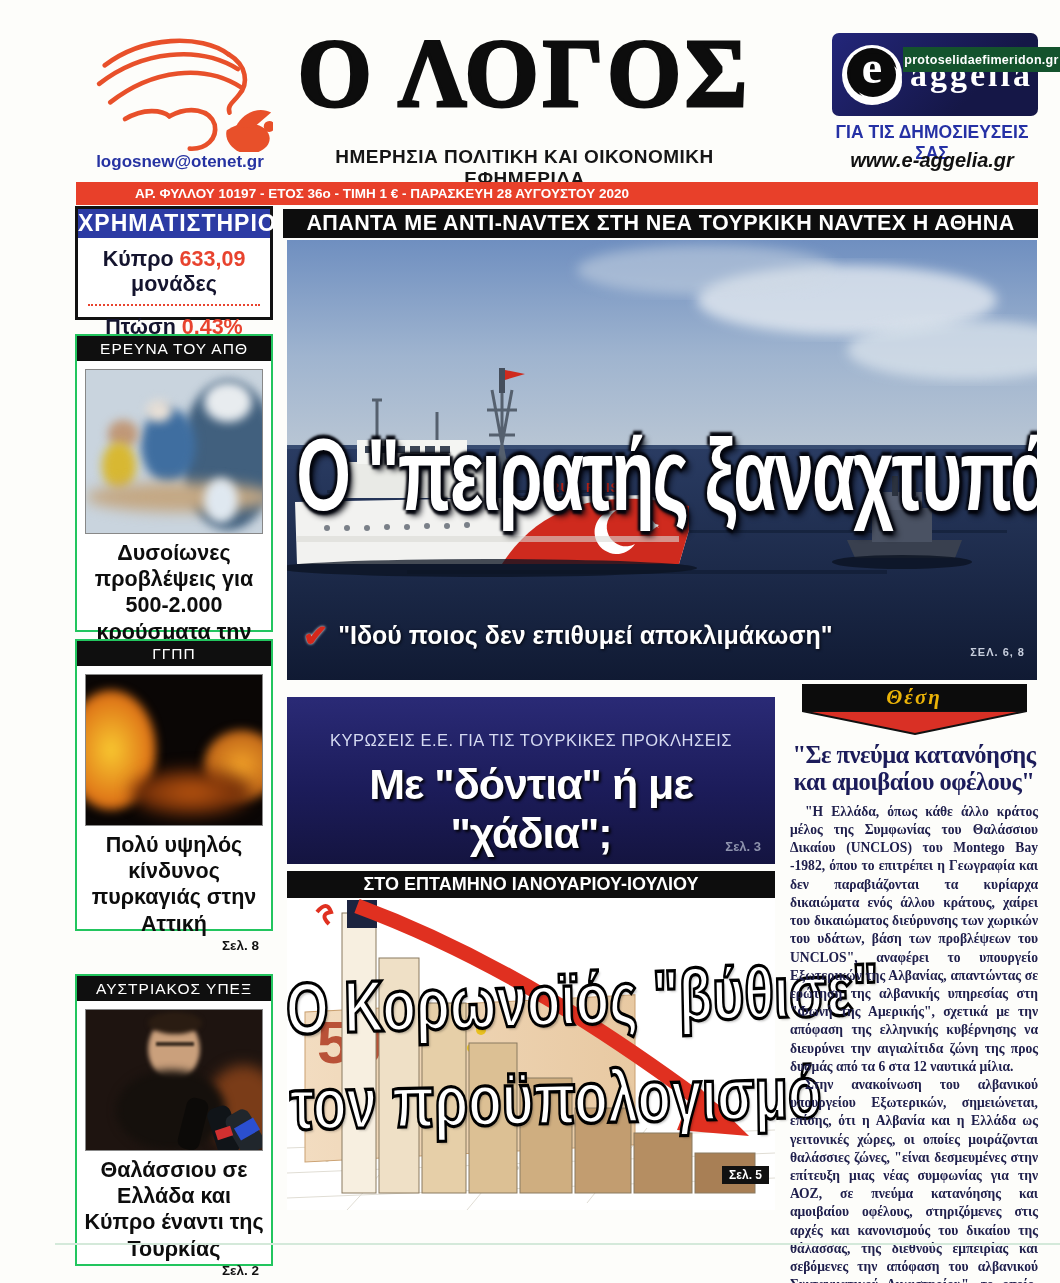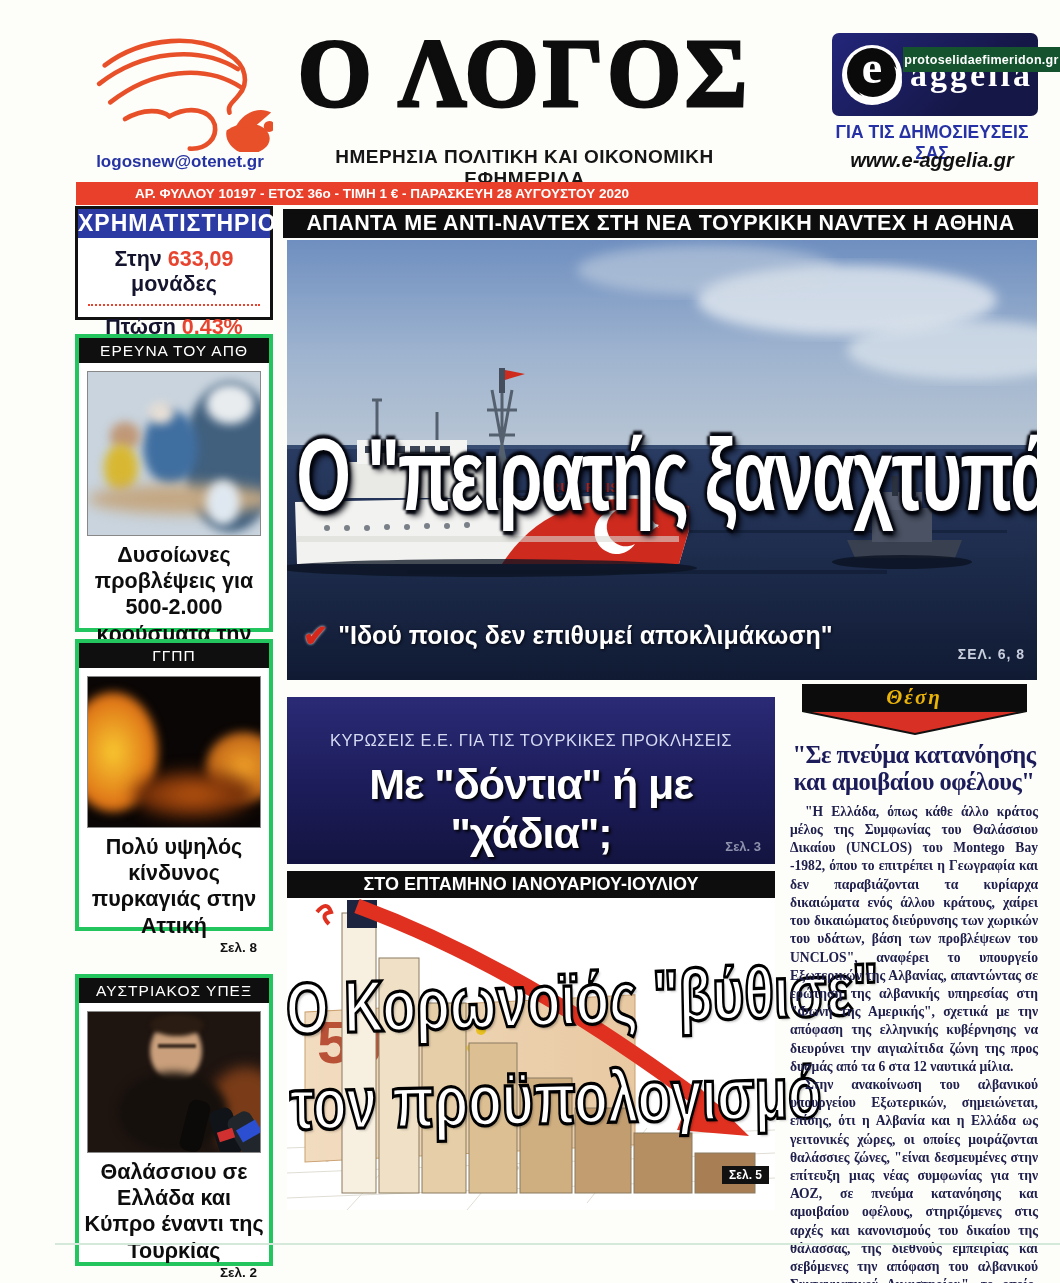--- a/index.html
+++ b/index.html
@@ -33,35 +33,35 @@
   
   #top-banner{left:283px;top:209px;width:755px;height:29px;background:#0d0d0d;color:#fff;font-weight:bold;
       font-size:21.5px;display:flex;align-items:center;justify-content:center;letter-spacing:.4px;}
   
   #stock{left:75px;top:206px;width:198px;height:114px;background:#fff;border:3px solid #111;box-sizing:border-box;}
   #stock .hd{background:#2c3ba4;color:#fff;font-weight:bold;font-size:23px;text-align:center;height:29px;line-height:29px;letter-spacing:1px;}
   #stock .ln{text-align:center;font-weight:bold;font-size:21.5px;color:#14142e;margin-top:9px;}
   #stock .ln .val{color:#e8432e;}
   #stock .dots{border-top:2px dotted #e8432e;margin:7px 10px 0 10px;}
   
-  .story{left:75px;width:198px;background:#fff;border:4px solid #22c55e;box-sizing:border-box;}
+  .story{left:75px;width:198px;background:#fff;border:2px solid #22c55e;box-sizing:border-box;}
   .story .kick{background:#0f0f0f;color:#fff;font-size:15.5px;text-align:center;height:25px;line-height:25px;letter-spacing:1px;}
   .story .ph{margin:8px 8px 6px 8px;position:relative;overflow:hidden;border:1px solid #888;}
   .story h3{margin:2px 4px 0 4px;text-align:center;font-size:21.5px;line-height:1.22;color:#0d0d0d;}
   .story .pg{text-align:right;font-weight:bold;font-size:13.5px;color:#111;padding:1px 12px 6px 0;}
   .blob{position:absolute;border-radius:50%;filter:blur(5px);}
   
   #lead{left:287px;top:240px;width:750px;height:440px;overflow:hidden;background:#16223f;}
   #lead-headline{left:-10px;top:192px;width:770px;text-align:center;color:#fff;font-weight:bold;font-size:74px;
       white-space:nowrap;letter-spacing:-2px;transform:scale(.95,1.38);
       text-shadow:3px 0 2px #05070f,-3px 0 2px #05070f,0 3px 2px #05070f,0 -3px 2px #05070f,4px 4px 6px #05070f;}
   #lead-check{left:16px;top:378px;width:700px;display:flex;align-items:center;gap:10px;}
   #lead-check .chk{color:#d5281b;font-size:30px;font-weight:bold;text-shadow:0 0 3px #fff;}
   #lead-check .txt{color:#fff;font-weight:bold;font-size:25px;text-shadow:1px 1px 3px #05070f;}
-  #lead-page{right:12px;top:406px;color:#c7cedd;font-weight:bold;font-size:14px;letter-spacing:1px;}
+  #lead-page{right:12px;top:406px;color:#c7cedd;font-weight:bold;font-size:11px;letter-spacing:1px;}
   
   #sanctions{left:287px;top:697px;width:488px;height:167px;background:linear-gradient(180deg,#2a2a76 0%,#1c1c5a 55%,#141440 100%);}
   #sanctions .kick{margin-top:34px;text-align:center;color:#d6dbf2;font-weight:normal;font-size:16.5px;letter-spacing:.5px;}
   #sanctions h2{margin:10px 0 0 0;text-align:center;color:#fff;font-weight:bold;font-size:43px;letter-spacing:-1px;
       text-shadow:2px 2px 3px #000;}
   #sanctions .pg{position:absolute;right:14px;bottom:10px;color:#8e93ad;font-weight:bold;font-size:13px;}
   
   #budget-kick{left:287px;top:871px;width:488px;height:27px;background:#0d0d0d;color:#fff;font-weight:bold;
       font-size:18px;display:flex;align-items:center;justify-content:center;}
   #budget{left:287px;top:898px;width:488px;height:312px;background:#fff;overflow:visible;}
@@ -123,21 +123,21 @@
   <div id="ad-url" class="abs">www.e-aggelia.gr</div>
 
   <div id="issue-bar" class="abs">
     <span>ΑΡ. ΦΥΛΛΟΥ 10197 - ΕΤΟΣ 36ο - ΤΙΜΗ 1 € - ΠΑΡΑΣΚΕΥΗ 28 ΑΥΓΟΥΣΤΟΥ 2020</span>
   </div>
 
   <div id="top-banner" class="abs">ΑΠΑΝΤΑ ΜΕ ΑΝΤΙ-NAVTEX ΣΤΗ ΝΕΑ ΤΟΥΡΚΙΚΗ NAVTEX Η ΑΘΗΝΑ</div>
 
   <div id="stock" class="abs">
     <div class="hd">ΧΡΗΜΑΤΙΣΤΗΡΙΟ</div>
-    <div class="ln"><span>Στην </span><span class="val">633,09</span><span> μονάδες</span></div>
+    <div class="ln"><span>Κύπρο </span><span class="val">633,09</span><span> μονάδες</span></div>
     <div class="dots"></div>
     <div class="ln"><span>Πτώση </span><span class="val">0,43%</span></div>
   </div>
 
   <div class="story abs" style="top:334px;height:298px;">
     <div class="kick">ΕΡΕΥΝΑ ΤΟΥ ΑΠΘ</div>
     <div class="ph" style="height:163px;background:#c9d4de;">
       <div class="blob" style="left:95px;top:10px;width:95px;height:150px;background:#41607e;"></div>
       <div class="blob" style="left:118px;top:12px;width:48px;height:40px;background:#e8ecef;"></div>
       <div class="blob" style="left:55px;top:38px;width:55px;height:75px;background:#3f6ea0;"></div>

